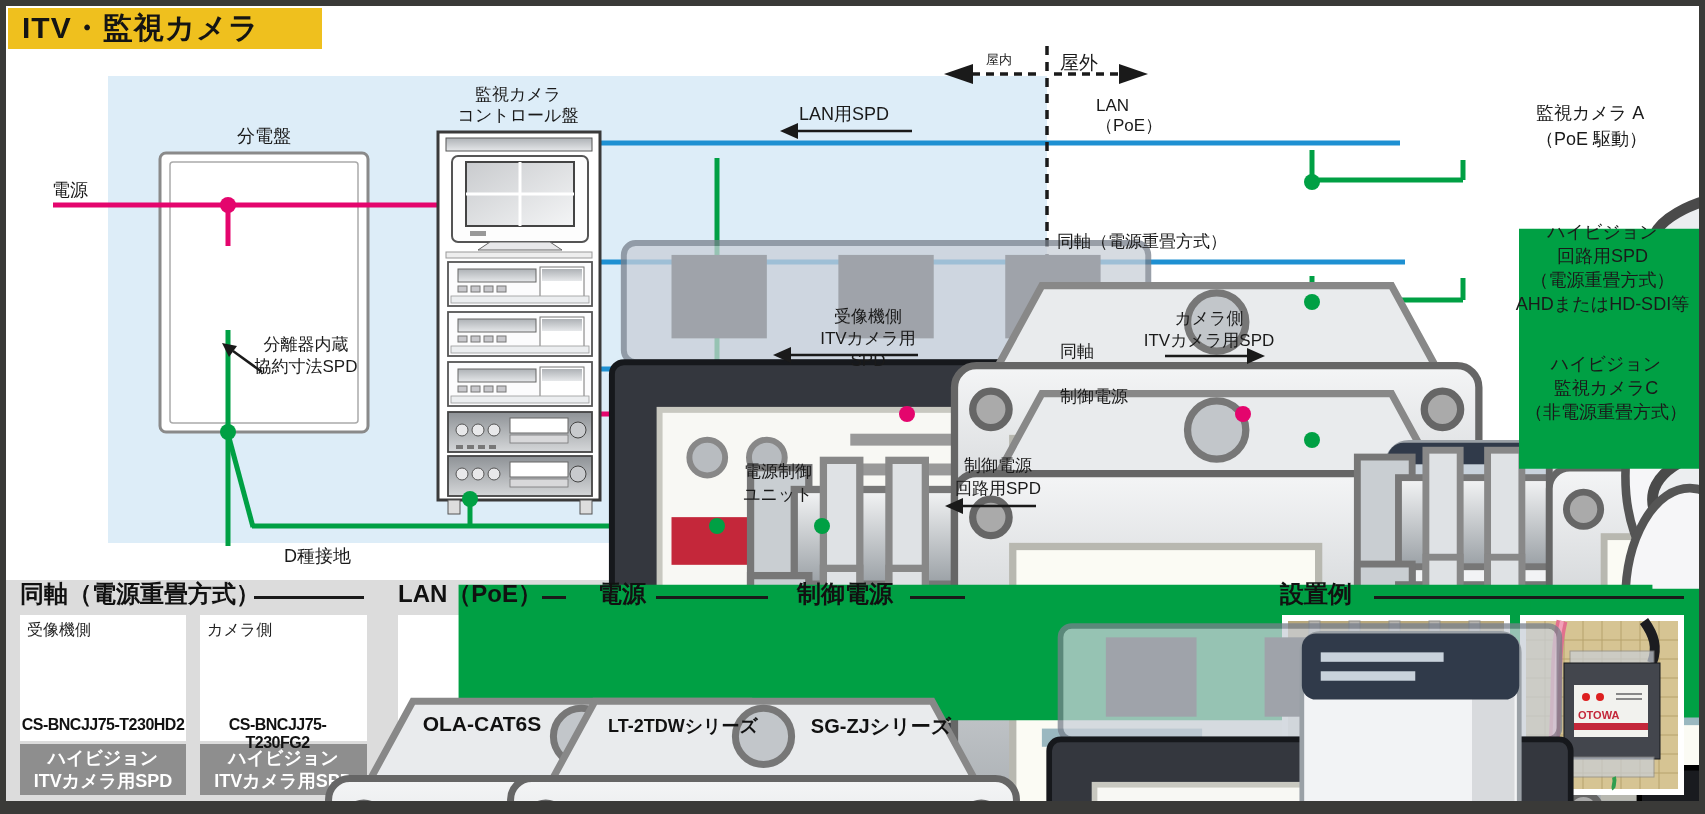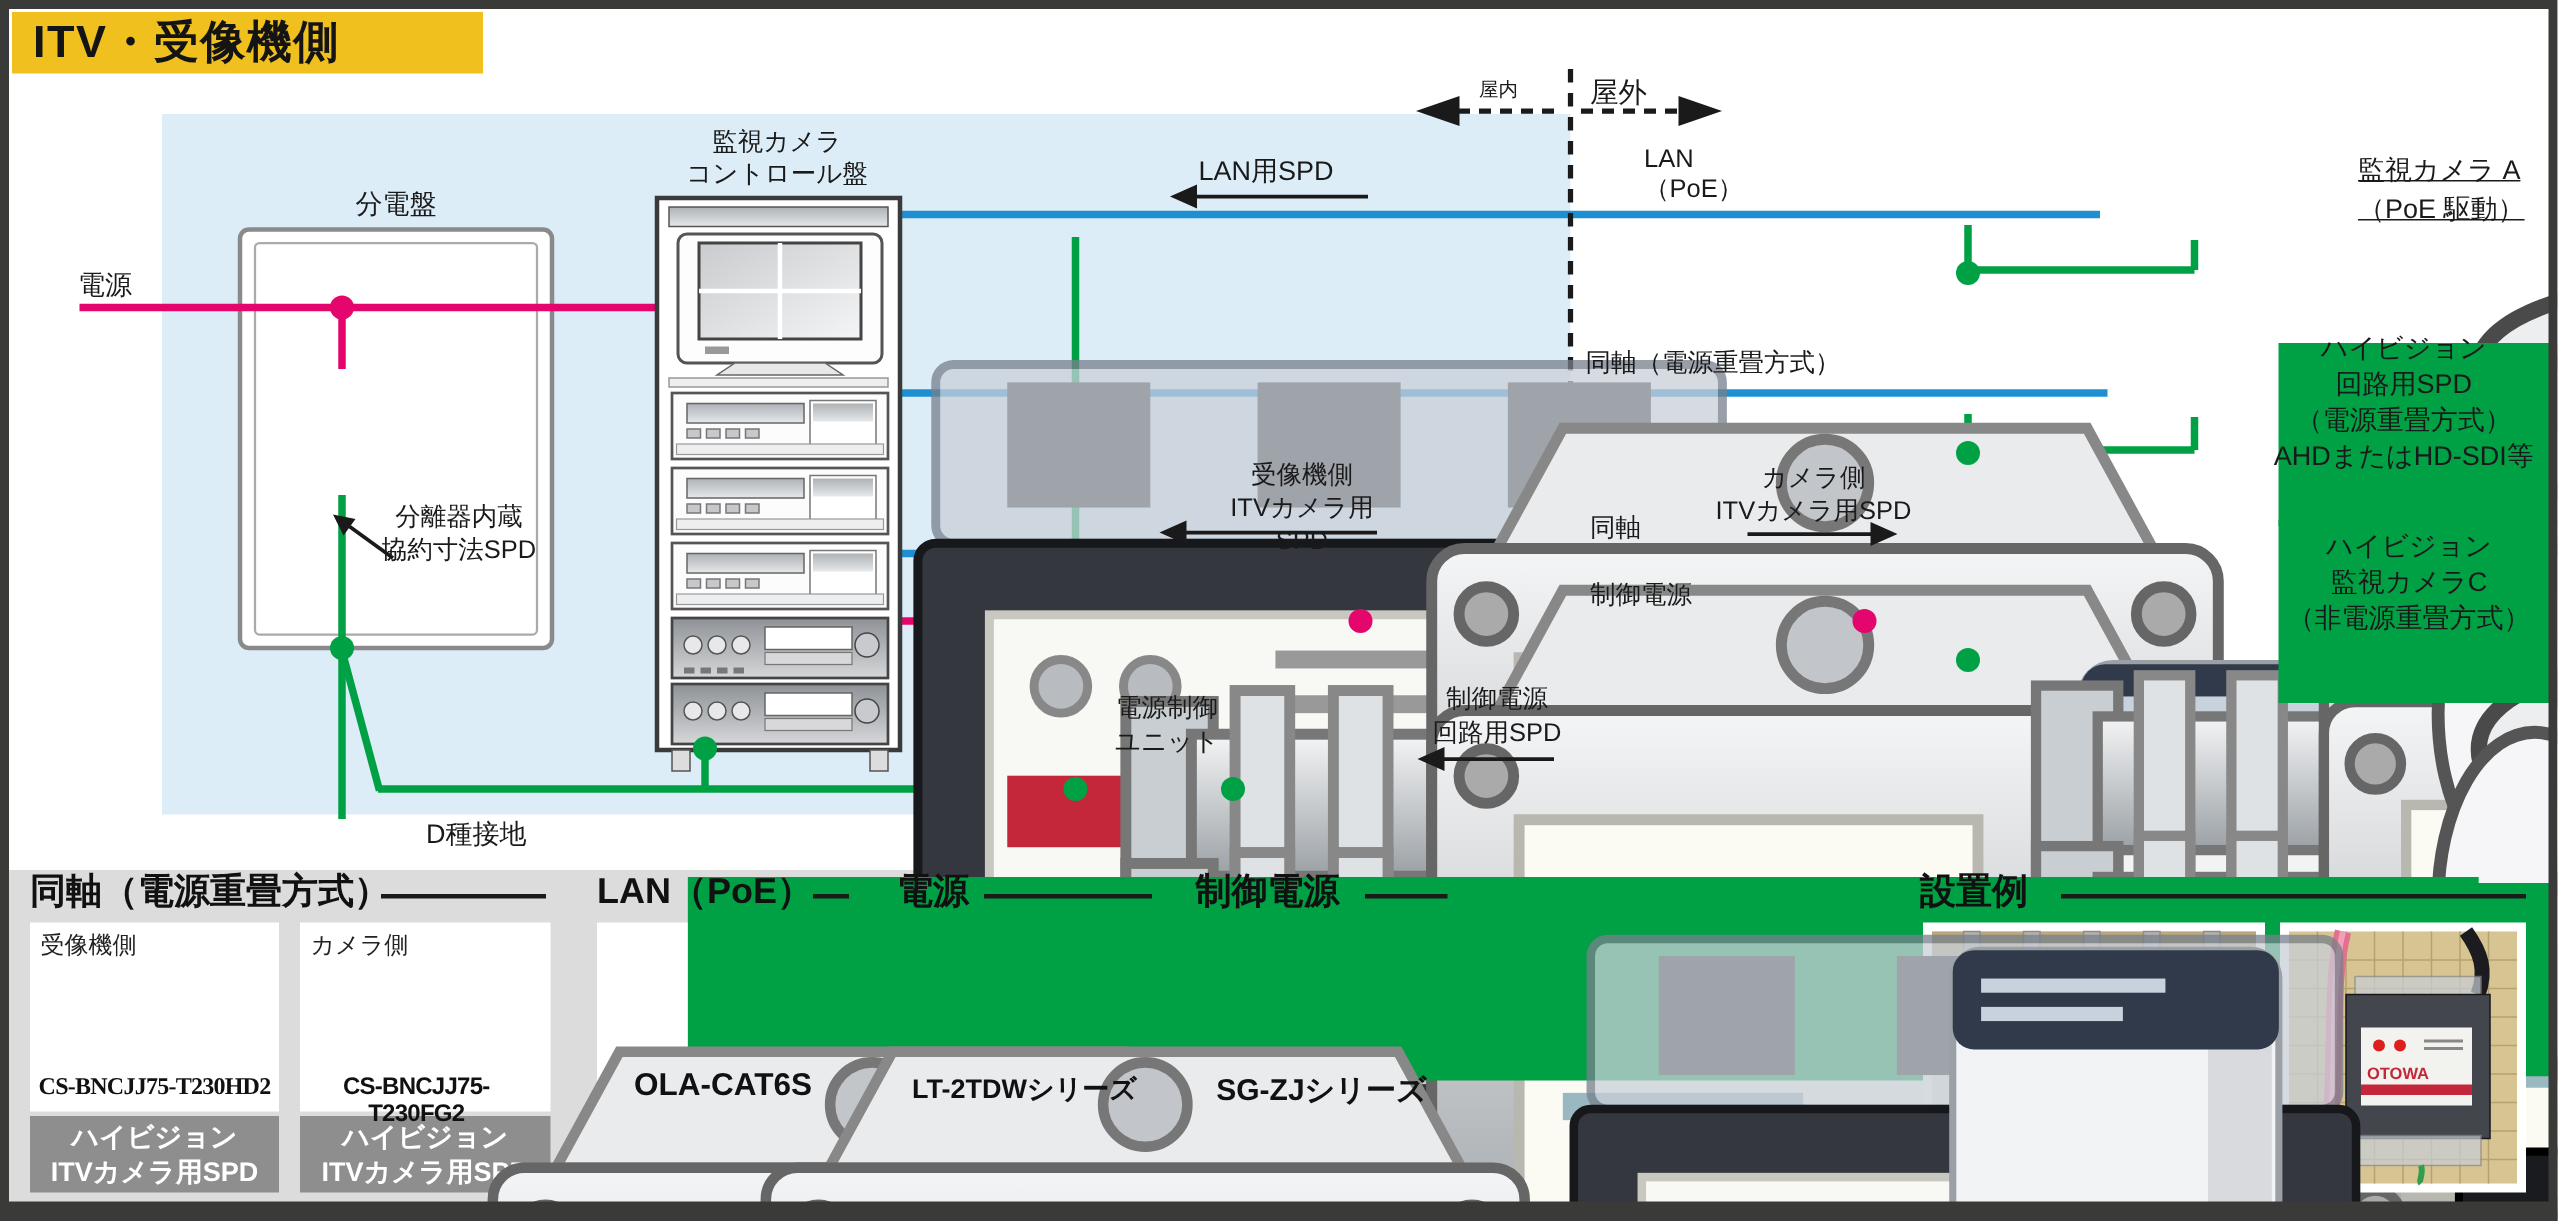--- a/index.html
+++ b/index.html
@@ -21,21 +21,21 @@
   .model{position:absolute;z-index:3;text-align:center;font-weight:bold;color:#111;}
   .sidelbl{position:absolute;z-index:3;font-size:16px;color:#222;}
 </style>
 </head>
 <body>
 
 <div class="canvas">
   <div class="graybar"></div>
 
   <div class="banner">
-    <span>ITV・受像機側</span>
+    <span>ITV・監視カメラ</span>
   </div>
 
   <svg class="gfx" width="1705" height="814" viewBox="0 0 1705 814">
     <defs>
       <linearGradient id="metal" x1="0" y1="0" x2="0" y2="1">
         <stop offset="0" stop-color="#f4f5f6"></stop>
           <stop offset="1" stop-color="#9aa0a5"></stop>
       </linearGradient>
       <linearGradient id="grayH" x1="0" y1="0" x2="0" y2="1">
         <stop offset="0" stop-color="#aeb2b6"></stop>
@@ -513,21 +513,21 @@
   <div class="lbl" style="left:1060px;top:387px;font-size:17px;">制御電源</div>
   <div class="lbl ctr" style="left:736px;top:460px;width:84px;font-size:17px;line-height:23px;">
     <span style="display:block">電源制御</span>
     <span style="display:block">ユニット</span>
   </div>
   <div class="lbl ctr" style="left:950px;top:454px;width:96px;font-size:17px;line-height:23px;">
     <span style="display:block">制御電源</span>
     <span style="display:block">回路用SPD</span>
   </div>
   <div class="lbl" style="left:272px;top:546px;font-size:18px;margin-left:12px;">D種接地</div>
-  <div class="lbl" style="left:1572px;top:100px;font-size:18px;line-height:26px;text-decoration:underline;">
+  <div class="lbl" style="left:1536px;top:100px;font-size:18px;line-height:26px;">
     <span style="display:block">監視カメラ A</span>
     <span style="display:block">（PoE 駆動）</span>
   </div>
   <div class="lbl ctr" style="left:1500px;top:220px;width:205px;font-size:18px;line-height:24px;">
     <span style="display:block">ハイビジョン</span>
     <span style="display:block">回路用SPD</span>
     <span style="display:block">（電源重畳方式）</span>
     <span style="display:block">AHDまたはHD-SDI等</span>
   </div>
   <div class="lbl ctr" style="left:1508px;top:352px;width:196px;font-size:18px;line-height:24px;">
@@ -549,21 +549,21 @@
 
   <div class="card" style="left:20px;top:615px;width:166px;height:126px;"></div>
   <div class="card" style="left:200px;top:615px;width:167px;height:126px;"></div>
   <div class="card" style="left:398px;top:615px;width:168px;height:126px;"></div>
   <div class="card" style="left:598px;top:615px;width:170px;height:126px;"></div>
   <div class="card" style="left:797px;top:615px;width:168px;height:126px;"></div>
 
   <div class="sidelbl" style="left:27px;top:620px;">受像機側</div>
   <div class="sidelbl" style="left:207px;top:620px;">カメラ側</div>
 
-  <div class="model" style="left:20px;top:716px;width:166px;font-size:16px;letter-spacing:-0.5px;font-family:Liberation Serif, serif;">CS-BNCJJ75-T230HD2</div>
+  <div class="model" style="left:20px;top:716px;width:166px;font-size:16px;letter-spacing:-0.5px;">CS-BNCJJ75-T230HD2</div>
   <div class="model" style="left:200px;top:716px;width:155px;font-size:16px;letter-spacing:-0.5px;">CS-BNCJJ75-T230FG2</div>
   <div class="model" style="left:398px;top:712px;width:168px;font-size:21px;">OLA-CAT6S</div>
   <div class="model" style="left:598px;top:714px;width:170px;font-size:18px;">LT-2TDWシリーズ</div>
   <div class="model" style="left:797px;top:713px;width:168px;font-size:20px;">SG-ZJシリーズ</div>
 
   <div class="badge" style="left:20px;top:744px;width:166px;height:51px;font-size:18px;line-height:23px;">
     <span>ハイビジョン</span>
     <span>ITVカメラ用SPD</span>
   </div>
   <div class="badge" style="left:200px;top:744px;width:167px;height:51px;font-size:18px;line-height:23px;">

